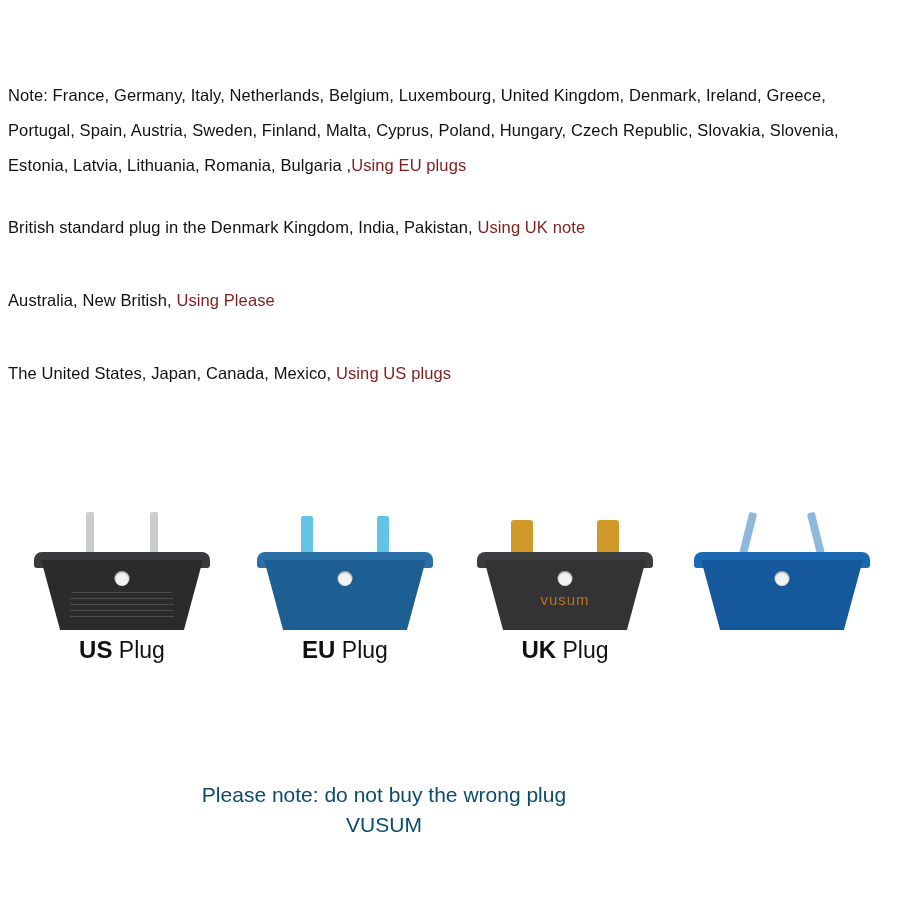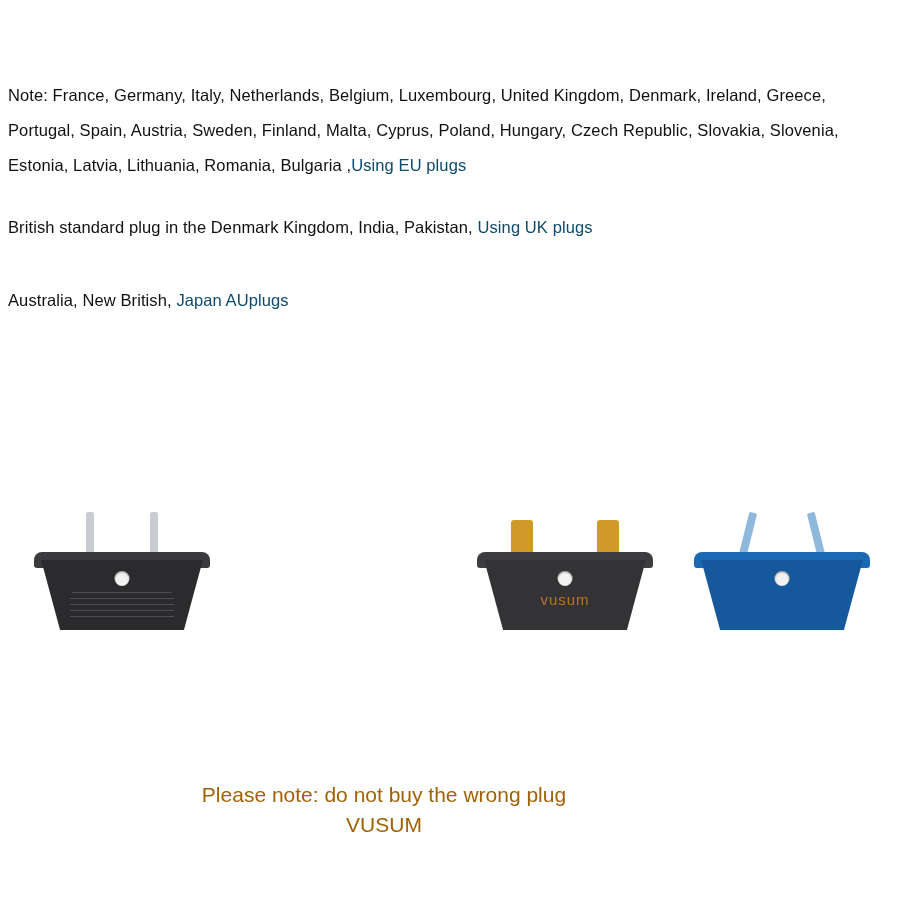--- a/index.html
+++ b/index.html
@@ -33,21 +33,21 @@
     font-size: 16.5px;
     line-height: 35px;
     color: #111111;
     letter-spacing: 0.1px;
     margin: 0;
   }
   .note-para.p1 { margin-bottom: 27px; }
   .note-para.p2 { margin-bottom: 38px; }
   .note-para.p3 { margin-bottom: 38px; }
   .accent {
-    color: #0c4a6e;
+    color: #7f1d1d;
   }
 
   
   .plug-row {
     position: absolute;
     left: 0;
     top: 500px;
     width: 900px;
     height: 190px;
   }
@@ -154,71 +154,95 @@
     font-size: 24px;
   }
 
   
   .footer {
     position: absolute;
     left: 0;
     top: 780px;
     width: 768px;
     text-align: center;
-    color: #a16207;
+    color: #0c4a6e;
   }
   .footer-line1 {
     font-size: 21px;
     line-height: 30px;
   }
   .footer-line2 {
     font-size: 21px;
     line-height: 30px;
   }
 </style>
 </head>
 <body>
 
 <div class="page">
 
   <div class="notes">
     <p class="note-para p1">
       <span>Note: France, Germany, Italy, Netherlands, Belgium, Luxembourg, United Kingdom, Denmark, Ireland, Greece, Portugal, Spain, Austria, Sweden, Finland, Malta, Cyprus, Poland, Hungary, Czech Republic, Slovakia, Slovenia, Estonia, Latvia, Lithuania, Romania, Bulgaria ,</span><span class="accent">Using EU plugs</span>
     </p>
     <p class="note-para p2">
-      <span>British standard plug in the Denmark Kingdom, India, Pakistan, </span><span class="accent">Using UK plugs</span>
+      <span>British standard plug in the Denmark Kingdom, India, Pakistan, </span><span class="accent">Using UK note</span>
     </p>
     <p class="note-para p3">
-      <span>Australia, New British, </span><span class="accent">Japan AUplugs</span>
+      <span>Australia, New British, </span><span class="accent">Using Please</span>
+    </p>
+    <p class="note-para p4">
+      <span>The United States, Japan, Canada, Mexico, </span><span class="accent">Using US plugs</span>
     </p>
   </div>
 
   <div class="plug-row">
 
     <div class="plug-item i0">
       <div class="plug-art">
         <div class="pin" style="left:74px; background:#c9ccd1;"></div>
         <div class="pin" style="left:138px; background:#c9ccd1;"></div>
         <div class="cap" style="background:#3a3a3c;"></div>
         <div class="body-shape trap" style="background:#2b2b2d;"></div>
         <div class="hole"></div>
         <div class="grill"></div>
       </div>
-    </div>
-
+      <div class="plug-label">
+        <span class="code">US</span>
+        <span>Plug</span>
+      </div>
+    </div>
+
+    <div class="plug-item i1">
+      <div class="plug-art">
+        <div class="pin flat" style="left:66px; background:#64c4e8;"></div>
+        <div class="pin flat" style="left:142px; background:#64c4e8;"></div>
+        <div class="cap" style="background:#2a6fa6;"></div>
+        <div class="body-shape trap" style="background:#1d5f93;"></div>
+        <div class="hole"></div>
+      </div>
+      <div class="plug-label">
+        <span class="code">EU</span>
+        <span>Plug</span>
+      </div>
+    </div>
 
     <div class="plug-item i2">
       <div class="plug-art">
         <div class="pin wide" style="left:56px; background:#cf9a2a;"></div>
         <div class="pin wide" style="left:142px; background:#cf9a2a;"></div>
         <div class="cap" style="background:#3d3d40;"></div>
         <div class="body-shape trap" style="background:#333336;"></div>
         <div class="hole"></div>
         <div class="brandmark">vusum</div>
       </div>
+      <div class="plug-label">
+        <span class="code">UK</span>
+        <span>Plug</span>
+      </div>
     </div>
 
     <div class="plug-item i3">
       <div class="plug-art">
         <div class="pin" style="left:72px; background:#8fb8dd; transform:rotate(14deg);"></div>
         <div class="pin" style="left:140px; background:#8fb8dd; transform:rotate(-14deg);"></div>
         <div class="cap" style="background:#1b69b3;"></div>
         <div class="body-shape trap" style="background:#15599c;"></div>
         <div class="hole"></div>
       </div>

